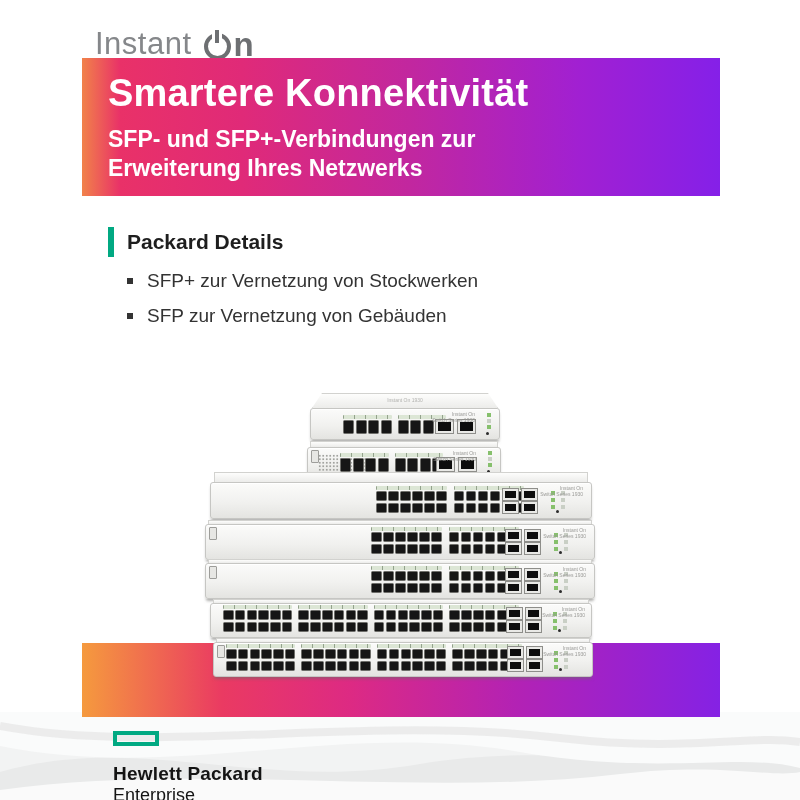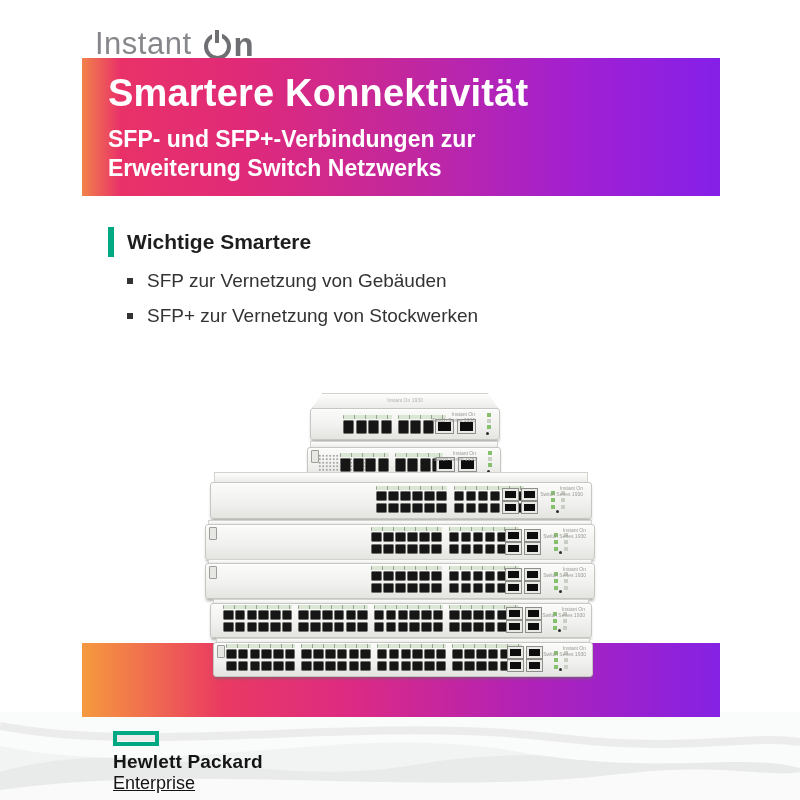--- a/index.html
+++ b/index.html
@@ -36,21 +36,21 @@
   .bottom-band{position:absolute;left:82px;top:643px;width:638px;height:74px;z-index:1;
           background:linear-gradient(90deg,#f59a3e 0%,#ea3a62 22%,#dd2a83 42%,
                      #b322b4 68%,#8522e4 100%);}
 
   
   .waves{position:absolute;left:0;top:712px;width:800px;height:88px;z-index:0;}
 
   
   .hpe{position:absolute;left:113px;top:731px;z-index:3;}
   .hpe-box{width:38px;height:7px;border:4px solid #01a982;}
-  .hpe-l1{margin-top:5px;font-size:19px;font-weight:700;color:#141414;letter-spacing:.2px;}
+  .hpe-l1{margin-top:17px;font-size:19px;font-weight:700;color:#141414;letter-spacing:.2px;}
   .hpe-l2{font-size:18px;font-weight:400;color:#141414;text-decoration:underline;}
 
   
   .switch{position:absolute;z-index:2;}
   .topface{background:linear-gradient(180deg,#fdfdfc,#ececea);border:1px solid #d2d2cf;border-bottom:none;
            box-sizing:border-box;position:relative;}
   .face{position:relative;box-sizing:border-box;border:1px solid #c6c6c3;border-radius:3px;
         background:linear-gradient(180deg,#fbfbfa 0%,#f1f1ef 55%,#e4e4e1 100%);
         box-shadow:0 3px 3px -1px rgba(110,110,105,.55), inset 0 1px 0 #fff;}
   .trap{clip-path:polygon(10px 0,calc(100% - 10px) 0,100% 100%,0 100%);}
@@ -139,36 +139,36 @@
   <div class="top-logo">
     <span class="word">Instant</span>
     <span class="power-icon"></span>
     <span class="n">n</span>
   </div>
 
   <div class="banner">
     <h1>Smartere Konnektivität</h1>
     <div class="sub">
       <div>SFP- und SFP+-Verbindungen zur</div>
-      <div>Erweiterung Switch Netzwerks</div>
+      <div>Erweiterung Ihres Netzwerks</div>
     </div>
   </div>
 
   <div class="details-heading">
     <div class="accent-bar" style="background: rgb(1, 169, 130);"></div>
-    <div class="txt">Wichtige Smartere</div>
+    <div class="txt">Packard Details</div>
   </div>
   <ul class="bullet-list">
     <li>
       <span class="bullet-sq"></span>
-      <span>SFP zur Vernetzung von Gebäuden</span>
+      <span>SFP+ zur Vernetzung von Stockwerken</span>
     </li>
     <li>
       <span class="bullet-sq"></span>
-      <span>SFP+ zur Vernetzung von Stockwerken</span>
+      <span>SFP zur Vernetzung von Gebäuden</span>
     </li>
   </ul>
 
   <div class="bottom-band"></div>
 
   <svg class="waves" viewBox="0 0 800 88" preserveAspectRatio="none">
     <rect x="0" y="0" width="800" height="88" fill="#f2f3f3"></rect>
     <path d="M0,60 C140,20 260,80 420,52 C580,26 680,70 800,30 L800,88 L0,88 Z" fill="#e9eaea"></path>
     <path d="M0,34 C180,70 340,8 520,40 C660,64 740,40 800,56 L800,0 L0,0 Z" fill="#fafbfb"></path>
     <path d="M0,78 C200,50 420,86 620,62 C720,50 770,66 800,60 L800,88 L0,88 Z" fill="#ffffff" opacity="0.75"></path>

